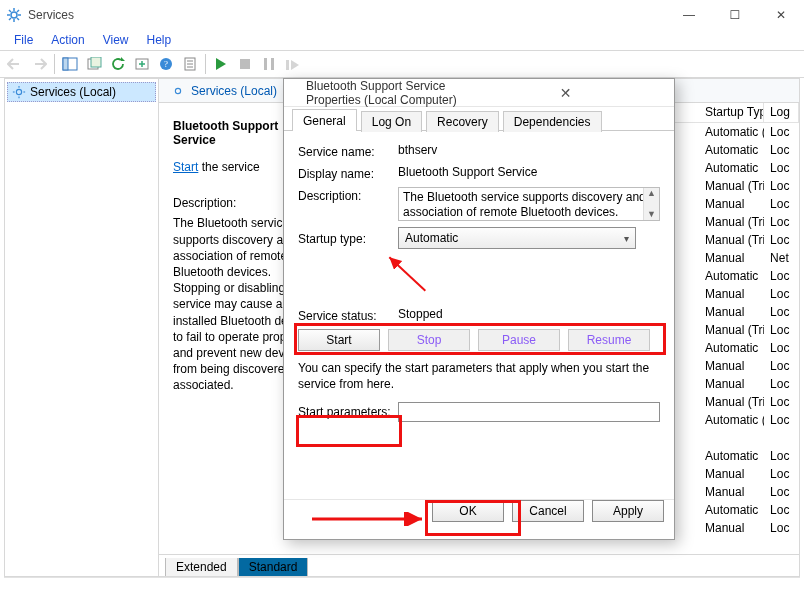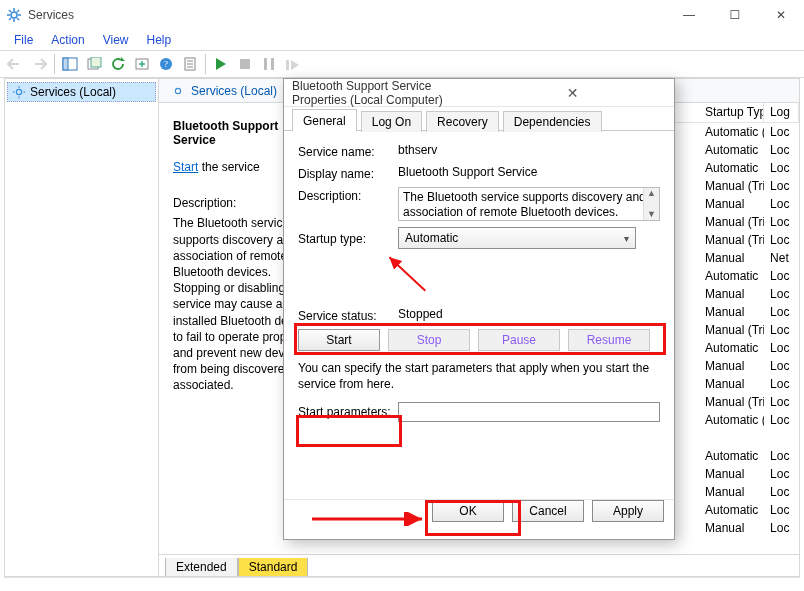--- a/index.html
+++ b/index.html
@@ -40,28 +40,28 @@
   .list-header { position:absolute; top:0; left:0; right:0; height:20px; display:flex; background:#fff; border-bottom:1px solid #e2e2e2; }
   .list-header span { padding:2px 6px; border-right:1px solid #e2e2e2; font-size:12px; white-space:nowrap; overflow:hidden; }
   .list-rows { position:absolute; top:20px; left:0; right:0; bottom:0; overflow:hidden; }
   .list-row { display:flex; height:18px; align-items:center; font-size:12px; color:#000; }
   .list-row span { padding:0 6px; white-space:nowrap; overflow:hidden; }
 
   .col-startup { width:100px; }
   .col-log { width:50px; }
 
   .tabs-bottom { height:22px; border-top:1px solid #d8d8d8; display:flex; align-items:flex-end; padding-left:6px; gap:0; background:#fff; }
-  .tabs-bottom .btab { padding:2px 10px 2px 10px; border:1px solid #bbb; border-top:none; border-bottom:none; background:#fde047; font-size:12px; position:relative; }
+  .tabs-bottom .btab { padding:2px 10px 2px 10px; border:1px solid #bbb; border-top:none; border-bottom:none; background:#0369a1; font-size:12px; position:relative; }
   .tabs-bottom .btab.inactive { background:#f3f3f3; }
 
   .statusbar { position:absolute; left:4px; right:4px; bottom:2px; height:12px; border-top:1px solid #e2e2e2; }
 
   
   .dialog { position:absolute; left:283px; top:78px; width:392px; height:462px; background:#fff; border:1px solid #9a9a9a; box-shadow:4px 4px 14px rgba(0,0,0,.25); z-index:10; }
-  .dlg-title { height:28px; display:flex; align-items:center; padding:0 8px; color:#333; border-bottom:1px solid #e6e6e6; }
+  .dlg-title { height:28px; display:flex; align-items:center; padding:0 22px; color:#333; border-bottom:1px solid #e6e6e6; }
   .dlg-title span { flex:1; font-size:12px; }
   .dlg-title .close { width:30px; text-align:center; color:#555; font-size:14px; }
 
   .dlg-tabs { height:24px; display:flex; align-items:flex-end; padding-left:8px; border-bottom:1px solid #c9c9c9; }
   .dlg-tab { padding:4px 10px 3px 10px; border:1px solid #c9c9c9; border-bottom:none; background:#fff; margin-right:4px; font-size:12px; position:relative; top:1px; }
   .dlg-tab.inactive { background:#f4f4f4; top:2px; padding-top:3px; }
 
   .dlg-body { position:absolute; top:54px; left:8px; right:8px; bottom:40px; padding:10px 6px 4px 6px; }
   .row { display:flex; align-items:flex-start; margin-bottom:6px; }
   .row .lbl { width:100px; padding-top:2px; }

